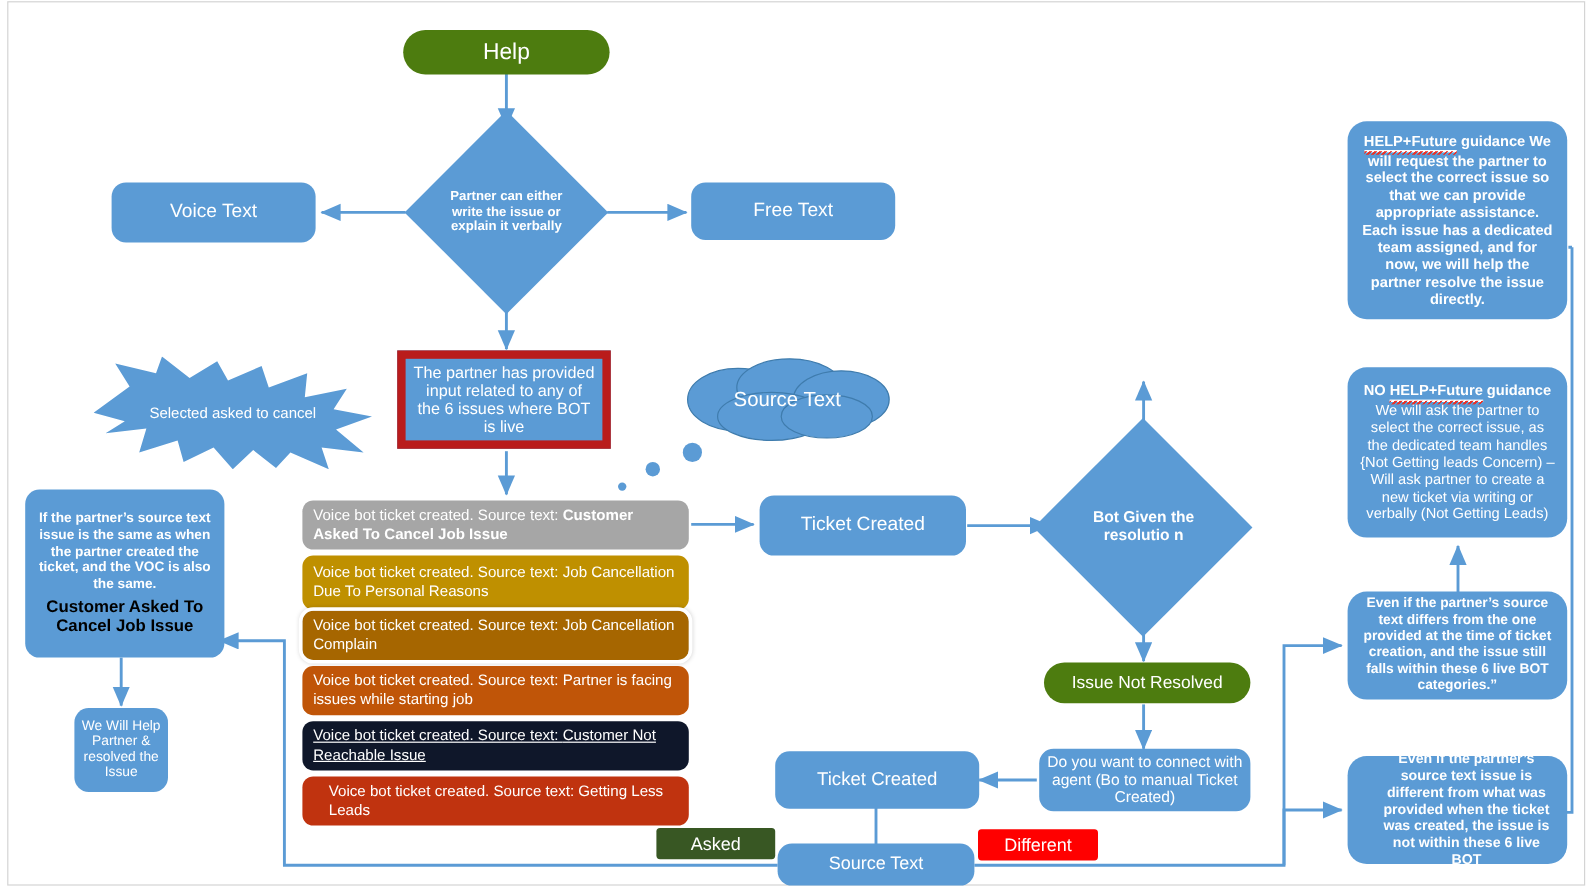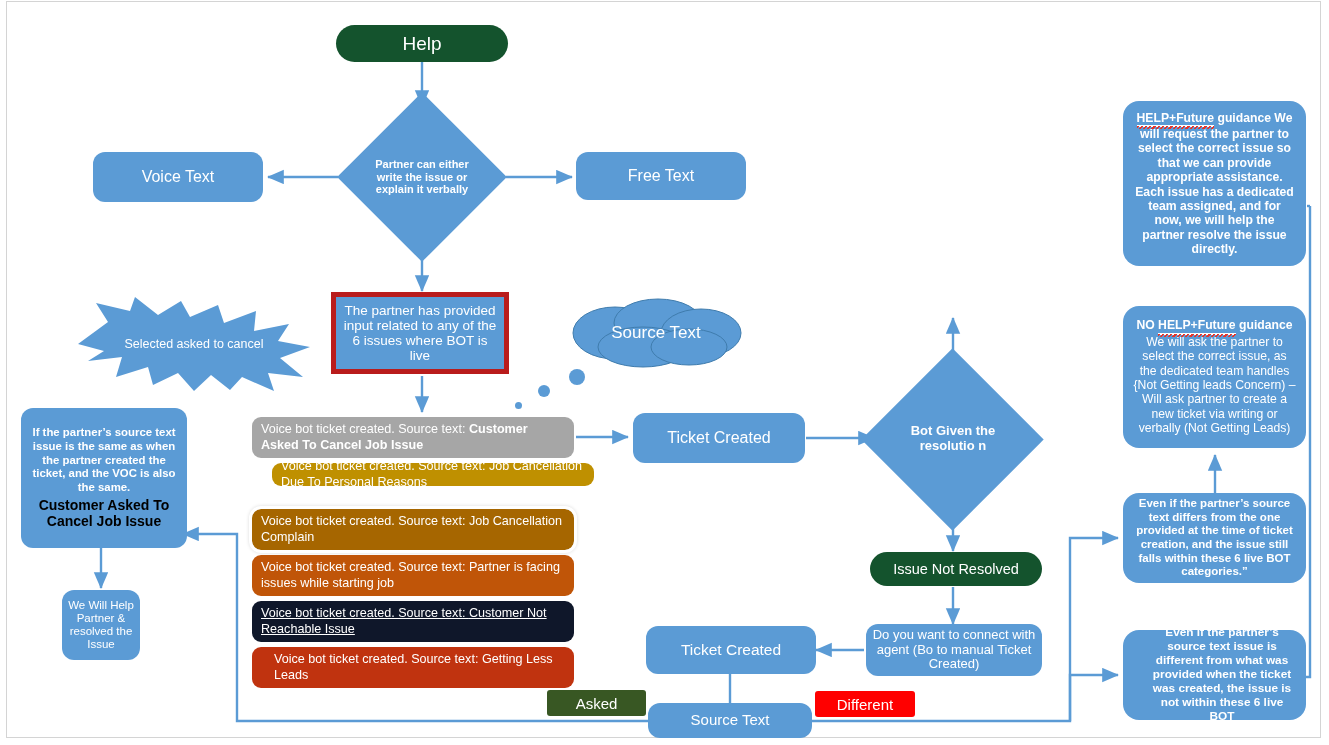--- a/index.html
+++ b/index.html
@@ -10,22 +10,22 @@
     background:#ffffff;
     overflow:hidden;
   }
   .frame{
     position:absolute;left:6px;top:1px;width:1315px;height:737px;
     border:1px solid #d4d4d4;box-sizing:border-box;pointer-events:none;
   }
   svg.edges{position:absolute;left:0;top:0;width:1329px;height:745px;overflow:visible;}
   .node{position:absolute;box-sizing:border-box;display:flex;align-items:center;justify-content:center;text-align:center;color:#ffffff;}
   .rounded{background:#5b9bd5;border-radius:12px;}
-  .pill{background:#14532d;border-radius:999px;}
-  .rect{background:#5b9bd5;border:5px solid #b91c1c;}
+  .pill{background:#4d7c0f;border-radius:999px;}
+  .rect{background:#5b9bd5;border:7px solid #b91c1c;}
   .nlabel{display:block;width:100%;line-height:1.12;padding:0 6px;box-sizing:border-box;}
   .diamond{position:absolute;}
   .diamond .dshape{position:absolute;left:0;top:0;width:100%;height:100%;background:#5b9bd5;transform:rotate(45deg);}
   .diamond .dtext{position:absolute;left:0;top:0;width:100%;height:100%;display:flex;align-items:center;justify-content:center;text-align:center;color:#fff;font-weight:bold;line-height:1.14;}
   .ticket{position:absolute;border-radius:9px;color:#fff;display:flex;align-items:center;padding:5px 9px;box-sizing:border-box;font-size:12.6px;line-height:1.22;text-align:left;}
   .ticket.selected{outline:3px solid #ffffff;box-shadow:0 0 4px 2px rgba(0,0,0,0.22);}
   .badge{position:absolute;display:flex;align-items:center;justify-content:center;color:#fff;border-radius:3px;font-size:15px;}
   .note{position:absolute;background:#5b9bd5;border-radius:16px;color:#fff;display:flex;align-items:center;justify-content:center;text-align:center;padding:7px 10px;box-sizing:border-box;line-height:1.18;}
   .spell{border-bottom:2px solid #fff;position:relative;display:inline-block;}
   .spell::after{content:"";position:absolute;left:0;right:0;bottom:-4px;height:3px;
@@ -140,21 +140,21 @@
     <span class="blackbold" style="font-size:14px;line-height:1.18;margin-top:2px;">Customer Asked To Cancel Job Issue</span>
   </div>
 
   <div class="node rounded" style="left:62px;top:590px;width:78px;height:70px;font-size:11.5px;">
     <span class="nlabel">We Will Help Partner &amp; resolved the Issue</span>
   </div>
 
   <div class="ticket" style="left:252px;top:417px;width:322px;height:41px;background:#a6a6a6;">
     <span><span>Voice bot ticket created. Source text: </span><b>Customer Asked To Cancel Job Issue</b></span>
   </div>
-  <div class="ticket" style="left:252px;top:463px;width:322px;height:23px;background:#bf9000;margin-left:20px;">
+  <div class="ticket" style="left:252px;top:463px;width:322px;height:45px;background:#bf9000;">
     <span><span>Voice bot ticket created. Source text: </span><span>Job Cancellation Due To Personal Reasons</span></span>
   </div>
   <div class="ticket selected" style="left:252px;top:509px;width:322px;height:41px;background:#a66600;">
     <span><span>Voice bot ticket created. Source text: </span><span>Job Cancellation Complain</span></span>
   </div>
   <div class="ticket" style="left:252px;top:555px;width:322px;height:41px;background:#c05508;">
     <span><span>Voice bot ticket created. Source text: </span><span>Partner is facing issues while starting job</span></span>
   </div>
   <div class="ticket" style="left:252px;top:601px;width:322px;height:41px;background:#0f172a;text-decoration:underline;">
     <span><span>Voice bot ticket created. Source text: </span><span>Customer Not Reachable Issue</span></span>

